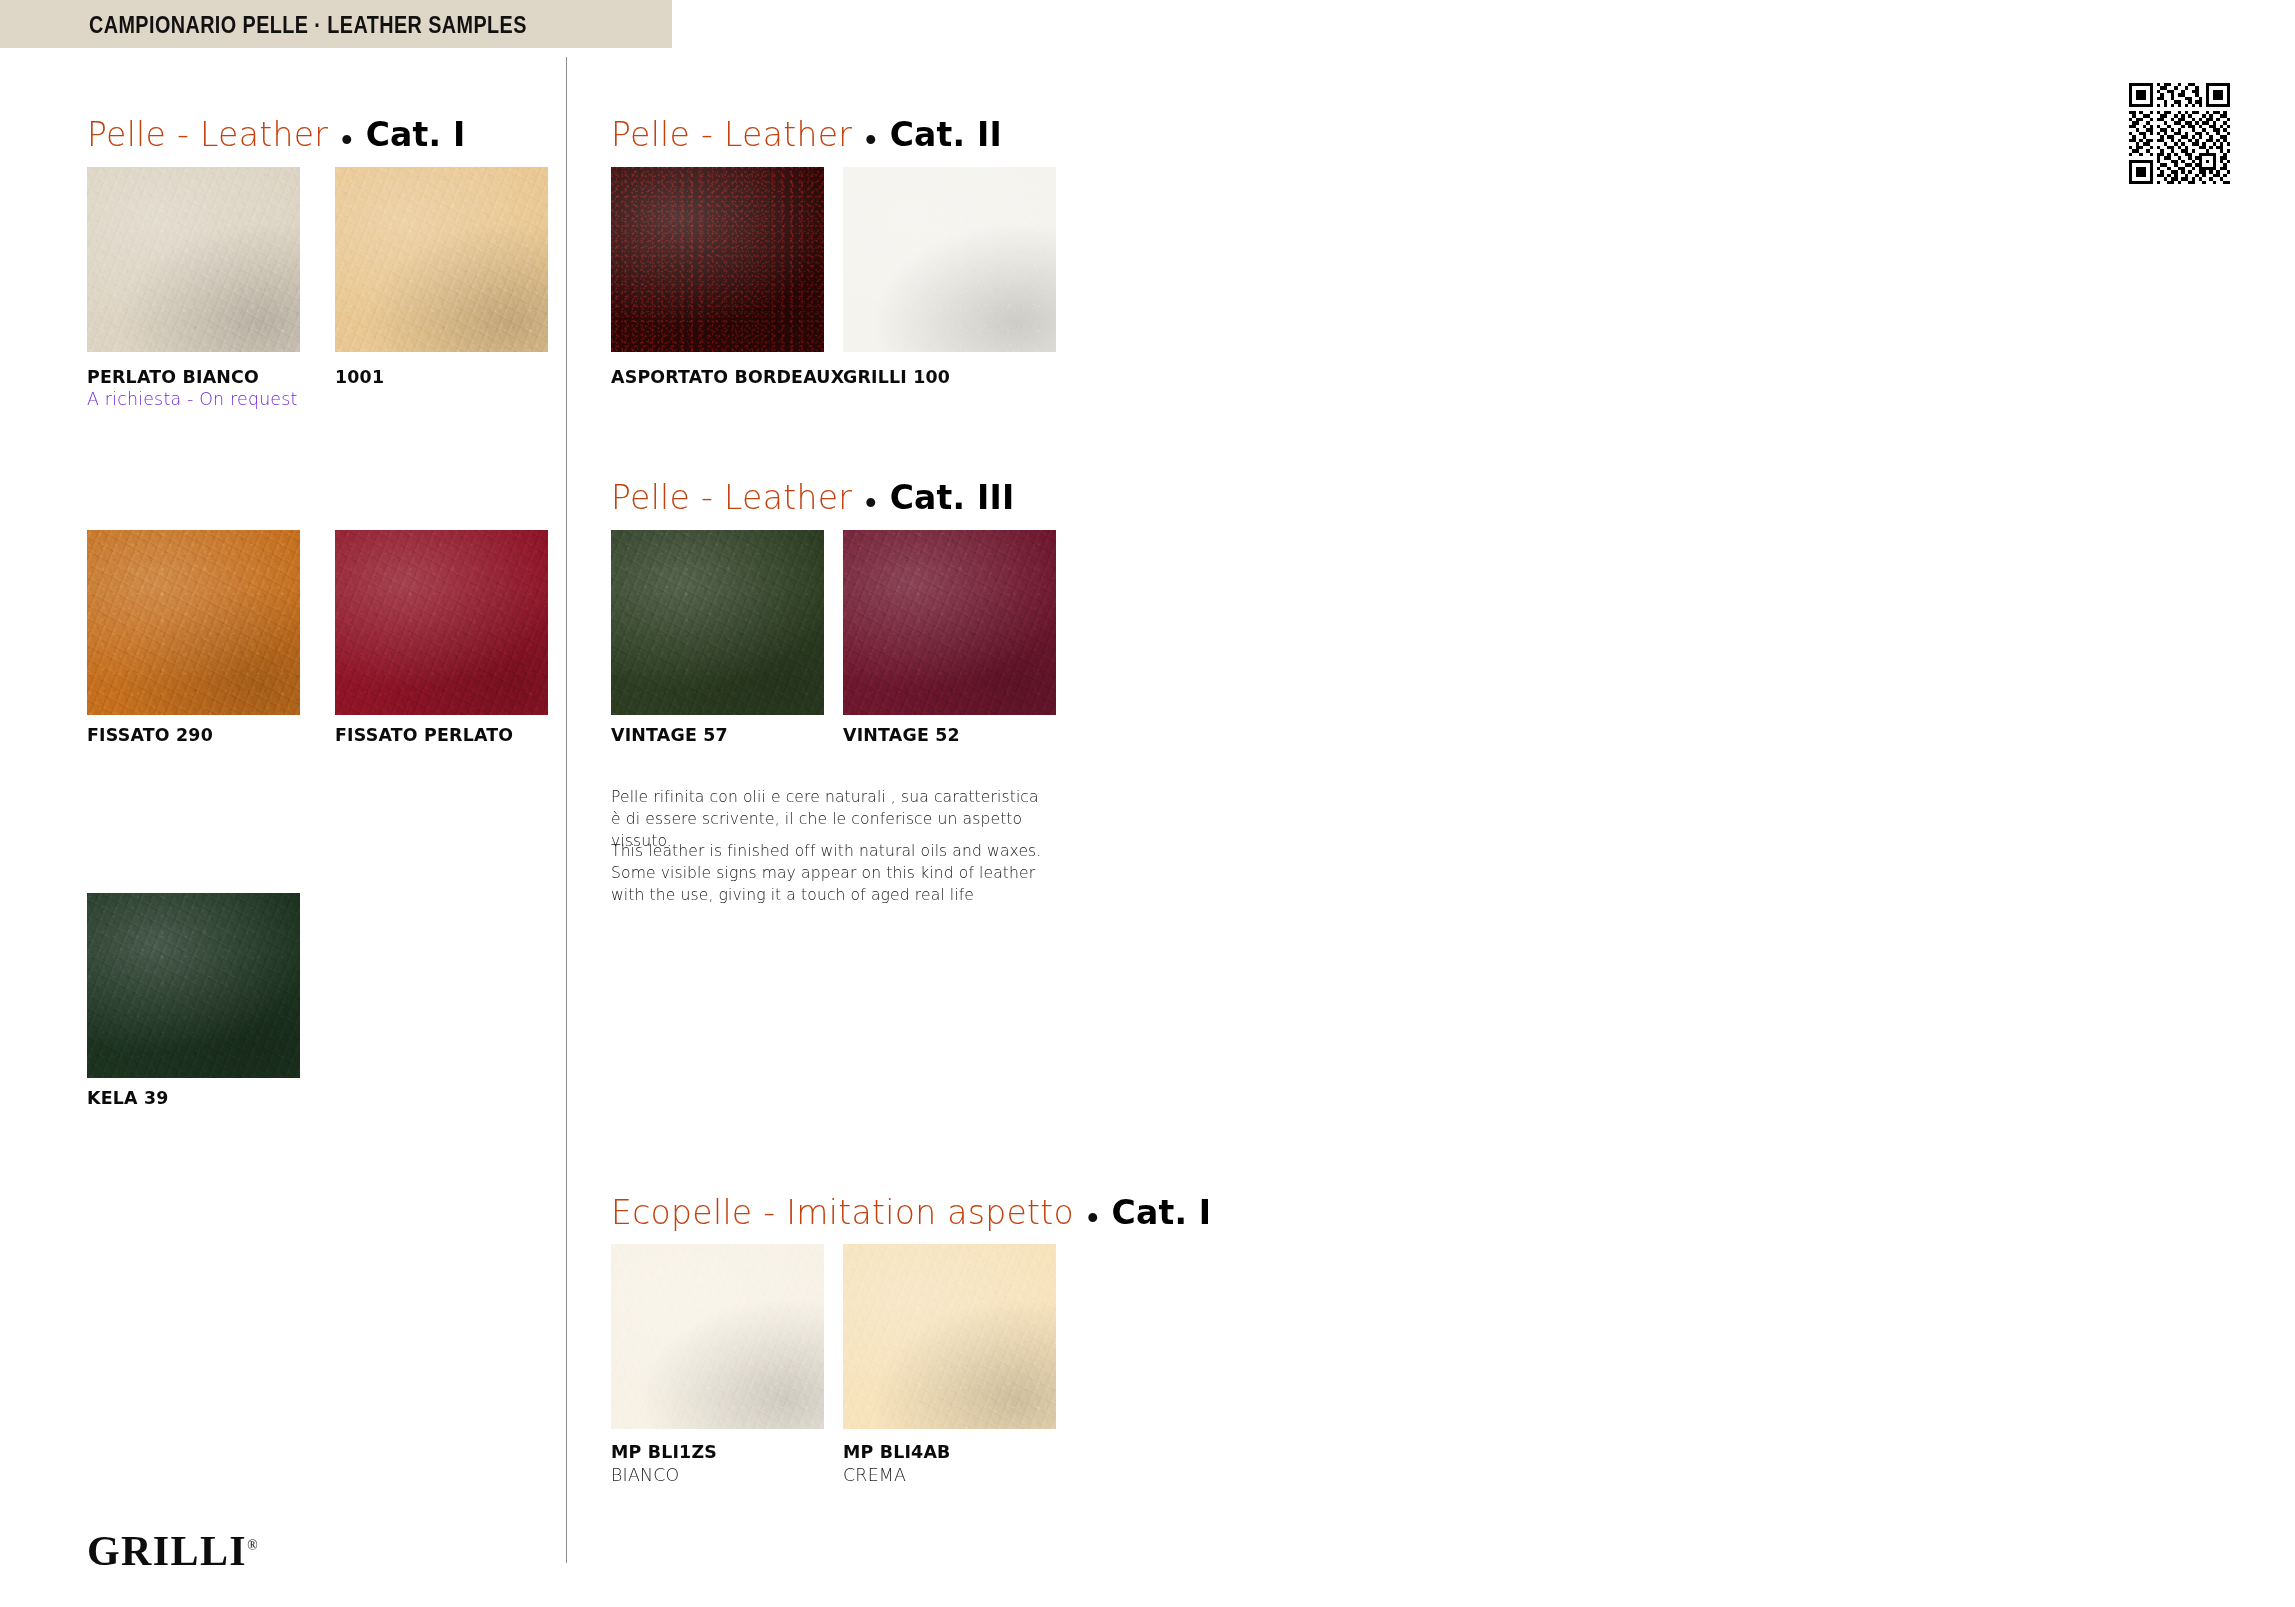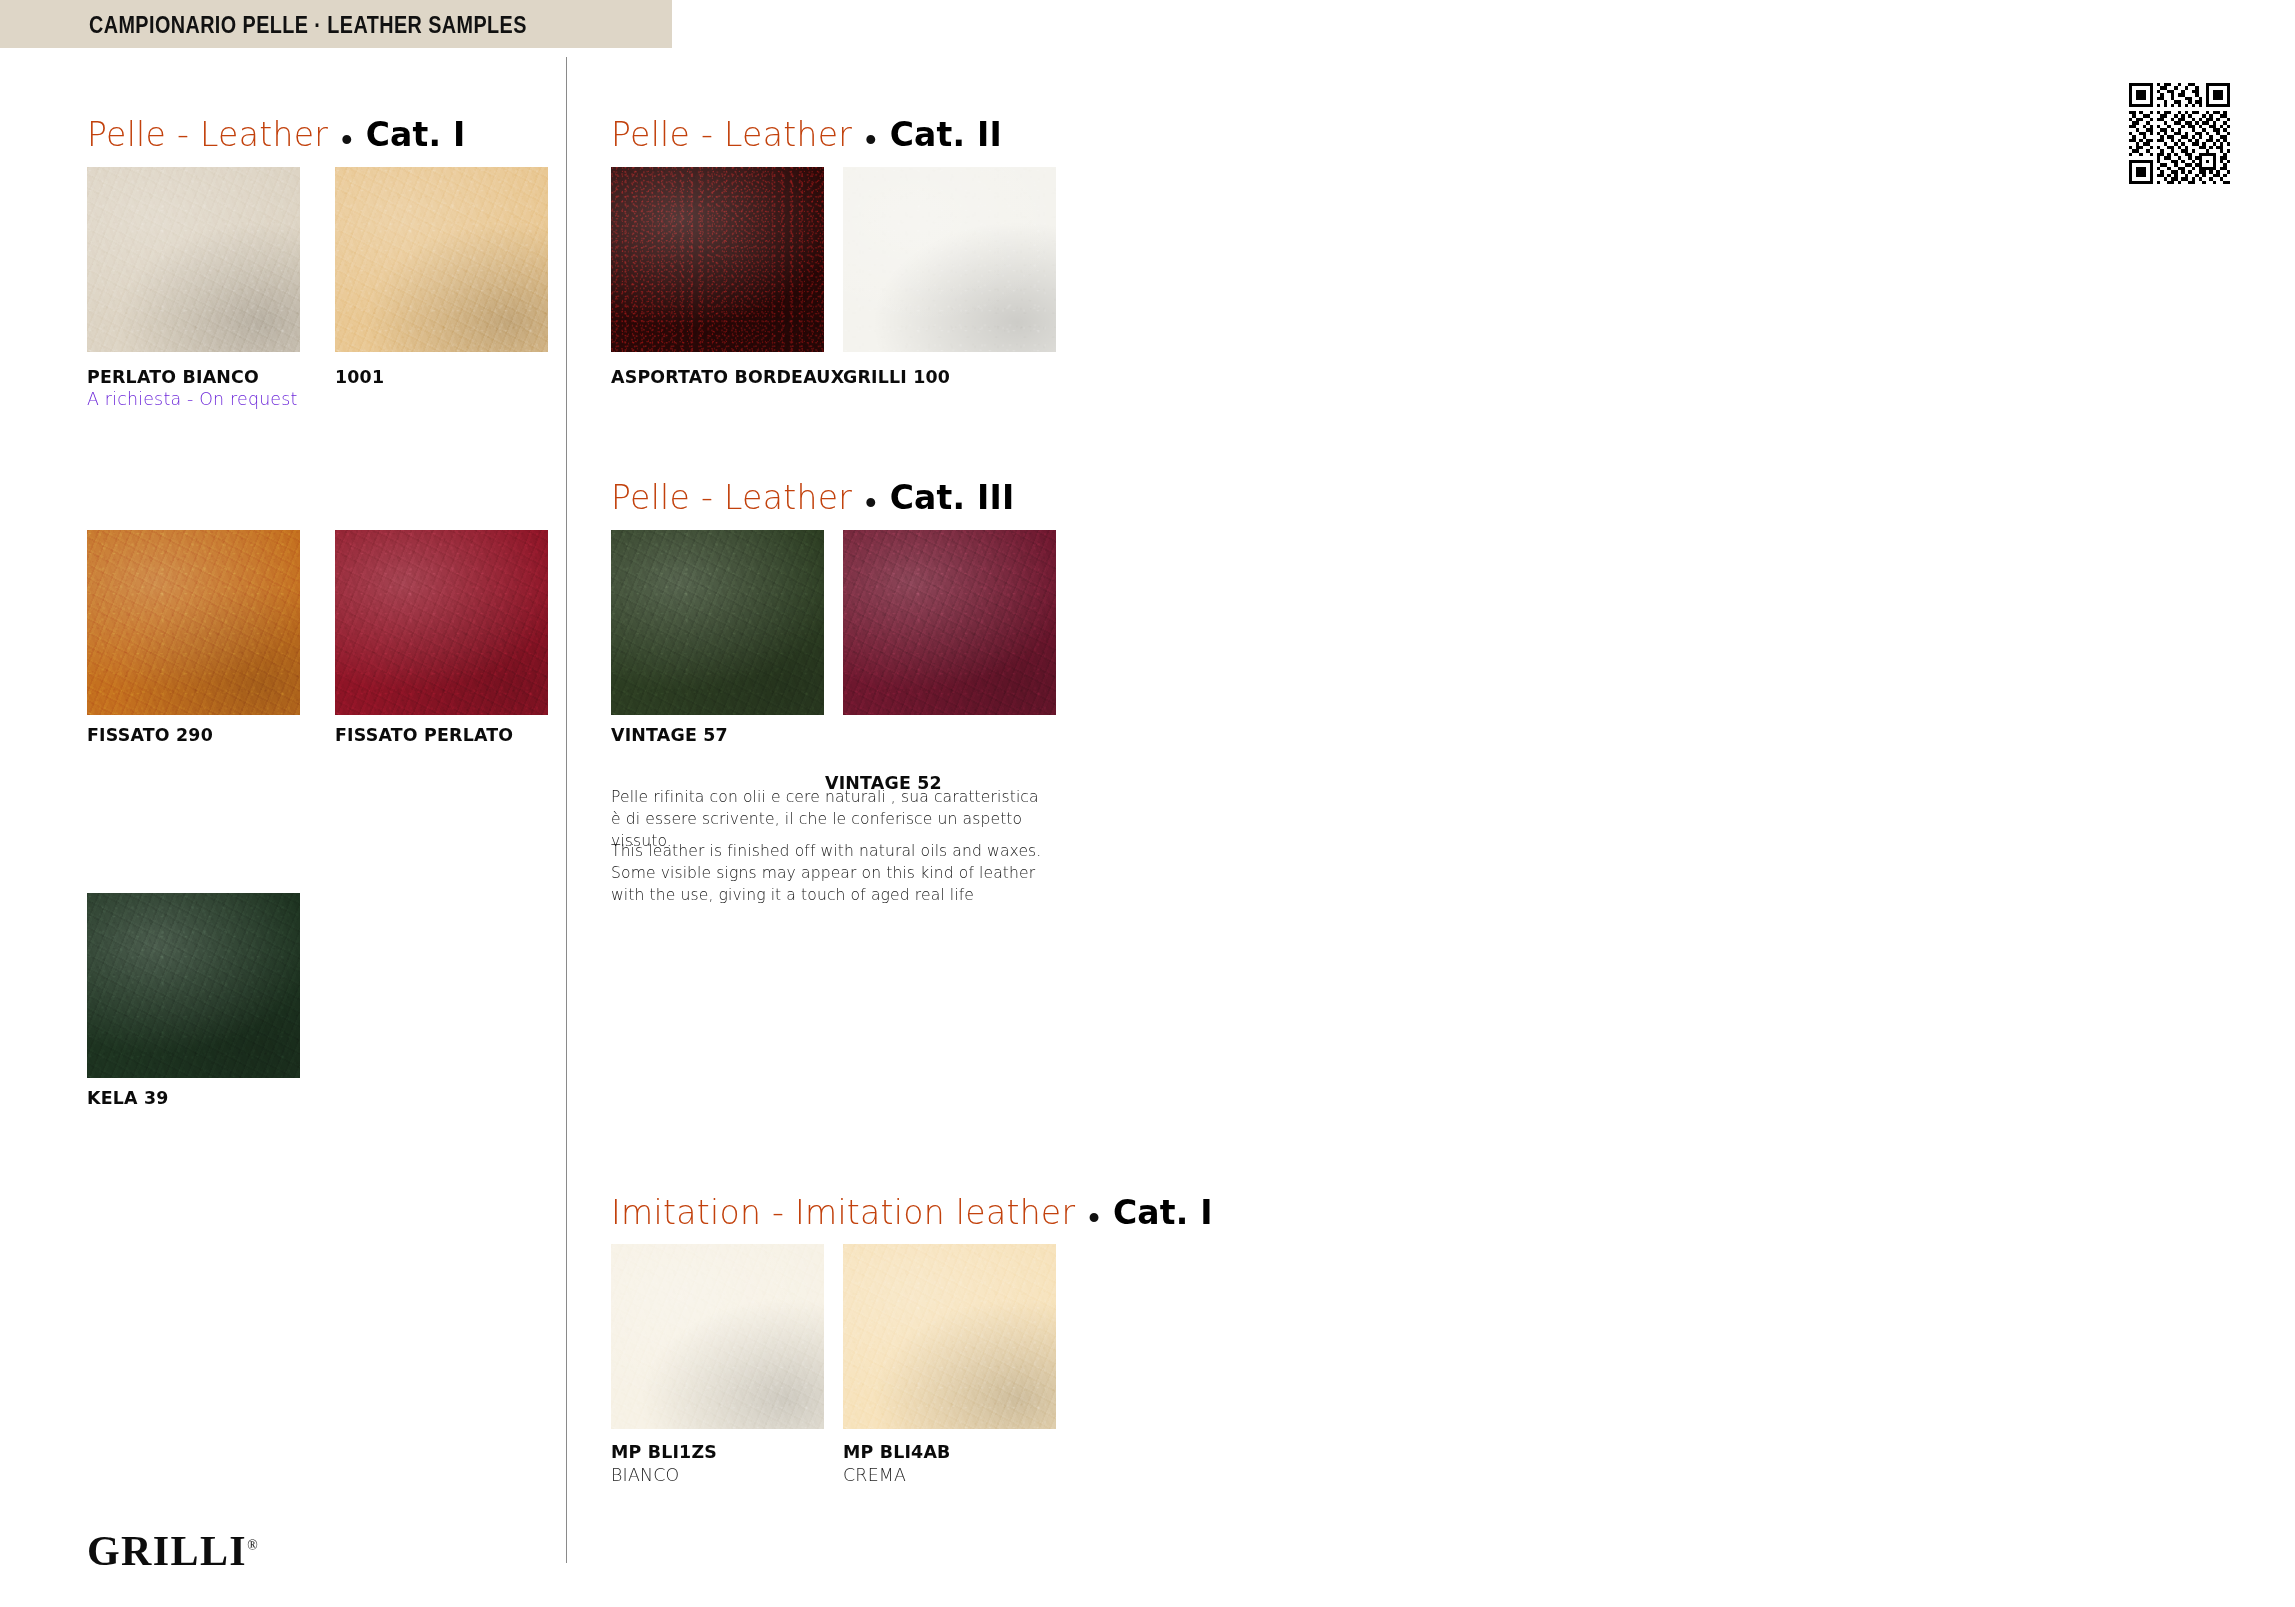--- a/index.html
+++ b/index.html
@@ -455,27 +455,27 @@
   <div class="grain"></div>
   <div class="grain2"></div>
 </div>
 <div class="lbl" style="left:611px;top:725px;">VINTAGE 57</div>
 
 <div class="swatch" style="left:843px;top:530px;background-color:#6e172e;">
   <div class="shade"></div>
   <div class="grain"></div>
   <div class="grain2"></div>
 </div>
-<div class="lbl" style="left:825px;top:725px;margin-top:48px;">VINTAGE 52</div>
+<div class="lbl" style="left:843px;top:725px;">VINTAGE 52</div>
 
 <div class="para" style="left:611px;top:786px;">Pelle rifinita con olii e cere naturali , sua caratteristica è di essere scrivente, il che le conferisce un aspetto vissuto.</div>
 <div class="para" style="left:611px;top:840px;">This leather is finished off with natural oils and waxes. Some visible signs may appear on this kind of leather with the use, giving it a touch of aged real life</div>
 
 <div class="sec-head" style="left:611px;top:1196px;">
-  <span class="light">Imitation - Imitation leather</span><span class="dot">•</span><span class="bold">Cat. I</span>
+  <span class="light">Ecopelle - Imitation aspetto</span><span class="dot">•</span><span class="bold">Cat. I</span>
 </div>
 
 <div class="swatch" style="left:611px;top:1244px;background-color:#f7f2e6;">
   <div class="shade"></div>
   <div class="grain"></div>
   <div class="grain2"></div>
 </div>
 <div class="lbl" style="left:611px;top:1442px;">MP BLI1ZS</div>
 <div class="sublbl dark" style="left:611px;top:1465px;">BIANCO</div>
 

